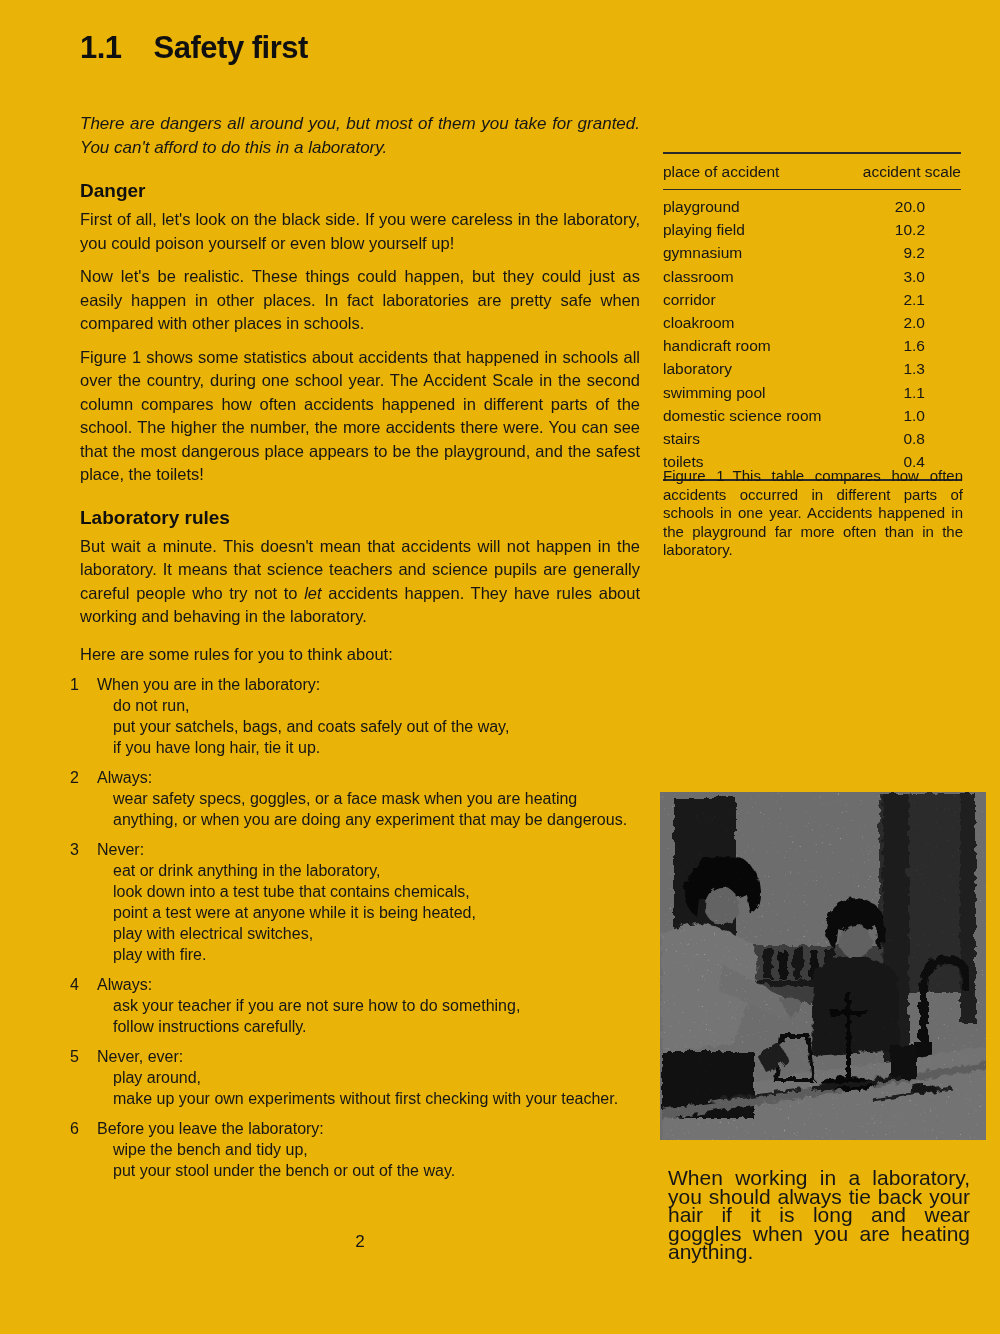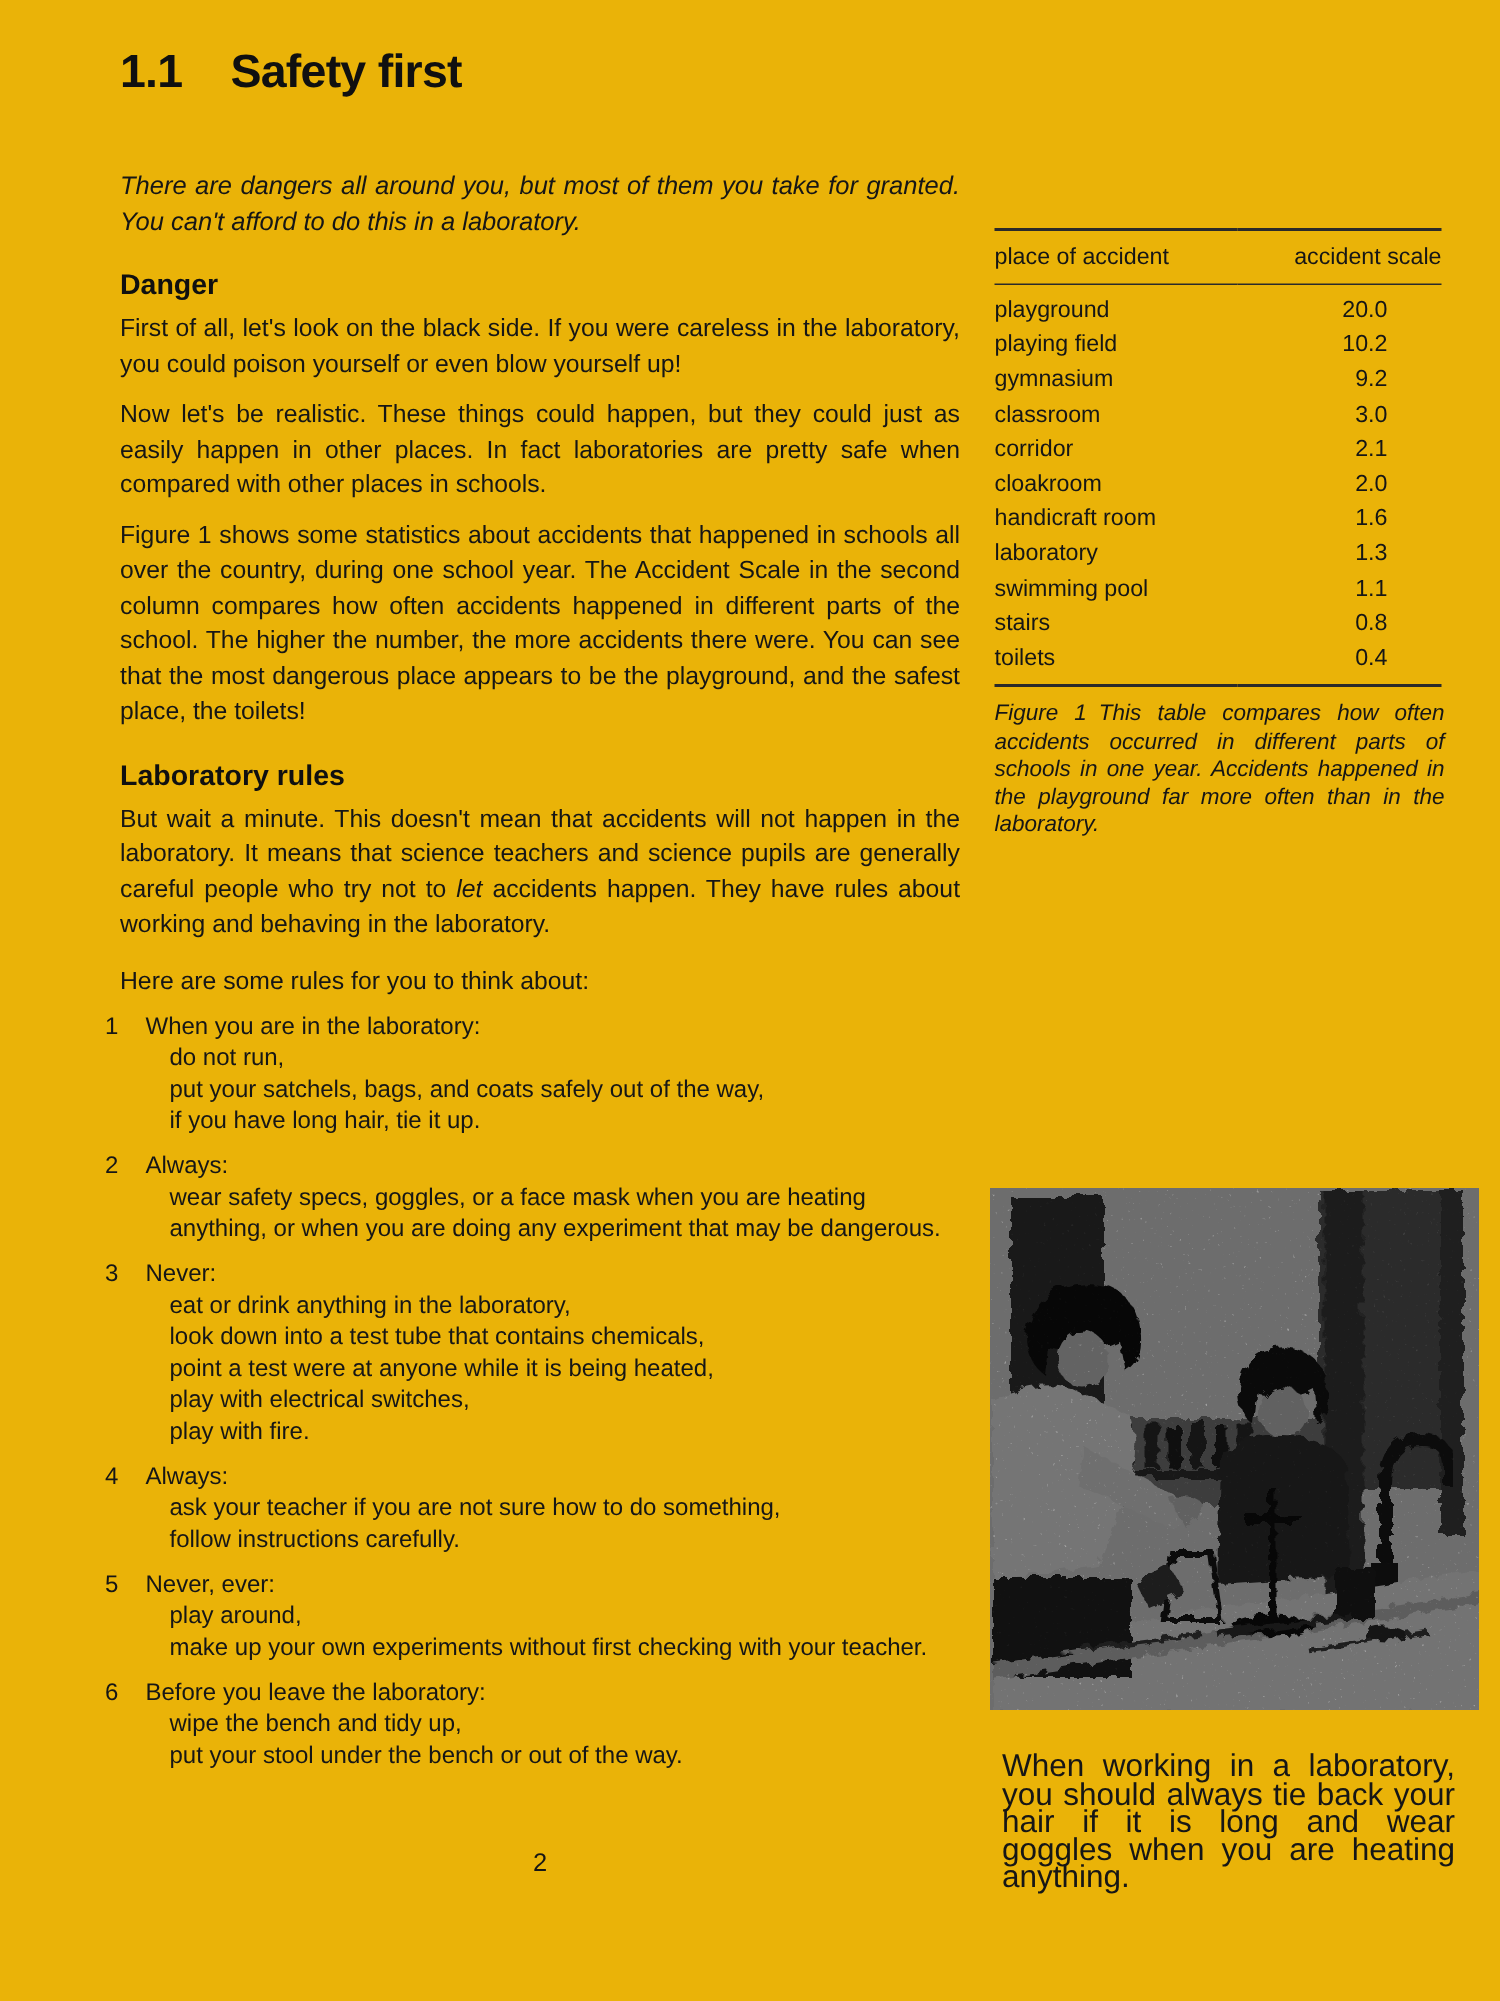--- a/index.html
+++ b/index.html
@@ -60,21 +60,21 @@
     padding:9px 0 8px 0;border-bottom:1.5px solid #2a2a2a;
   }
   table.acc th.num{text-align:right;}
   table.acc td{padding:2.6px 0;}
   table.acc td.num{text-align:right;padding-right:36px;}
   table.acc tbody tr:first-child td{padding-top:8px;}
   table.acc tbody tr:last-child td{padding-bottom:8px;}
 
   .fig-caption{
     position:absolute;left:663px;top:452px;width:300px;
-    font-size:15px;line-height:18.5px;text-align:justify;font-style:italic;
+    font-size:15px;line-height:18.5px;text-align:justify;
   }
   .fig-caption .lbl{padding-right:8px;}
 
   
   .photo{
     position:absolute;left:660px;top:792px;width:326px;height:348px;
     filter:grayscale(1) contrast(1.12);
   }
   .photo svg{display:block;}
   .photo-caption{
@@ -207,20 +207,24 @@
             <td>handicraft room</td>
             <td class="num">1.6</td>
           </tr>
         <tr>
             <td>laboratory</td>
             <td class="num">1.3</td>
           </tr>
         <tr>
             <td>swimming pool</td>
             <td class="num">1.1</td>
+          </tr>
+        <tr>
+            <td>domestic science room</td>
+            <td class="num">1.0</td>
           </tr>
         <tr>
             <td>stairs</td>
             <td class="num">0.8</td>
           </tr>
         <tr>
             <td>toilets</td>
             <td class="num">0.4</td>
           </tr>
       </tbody>

